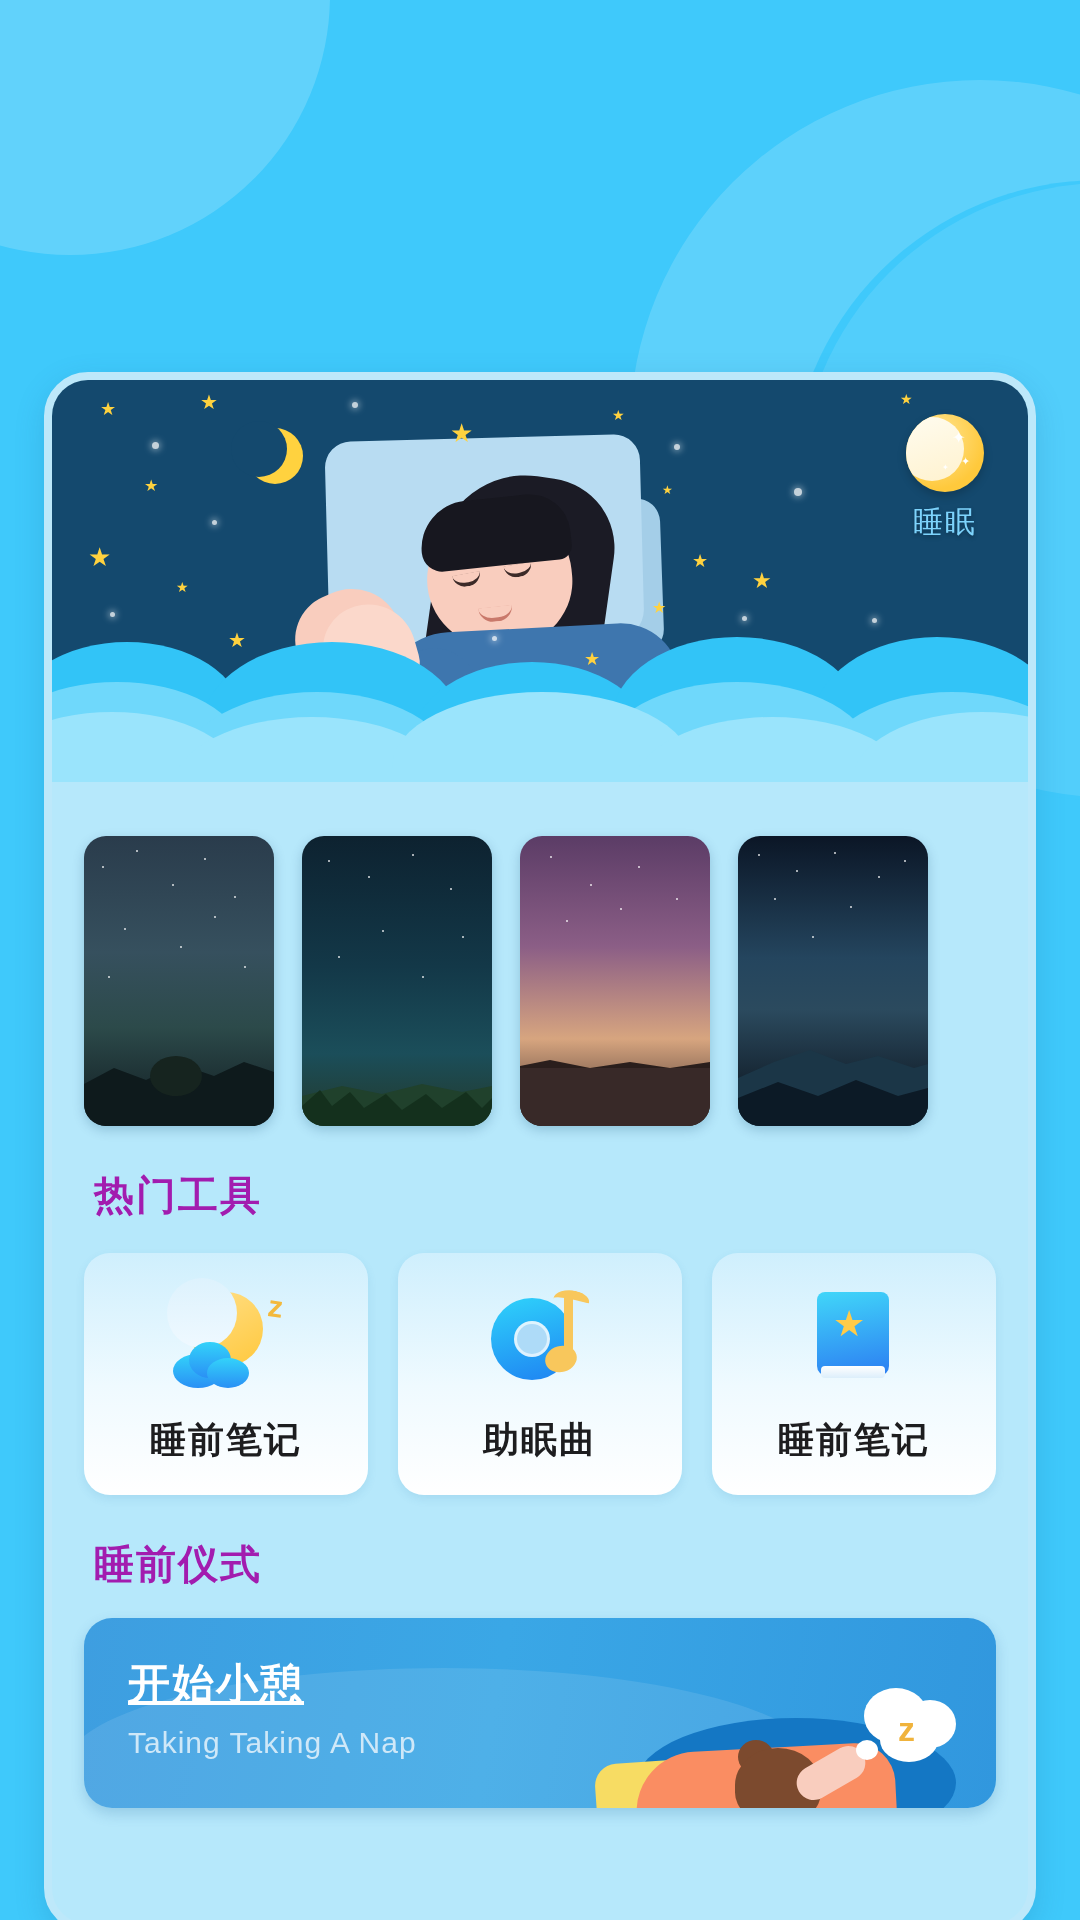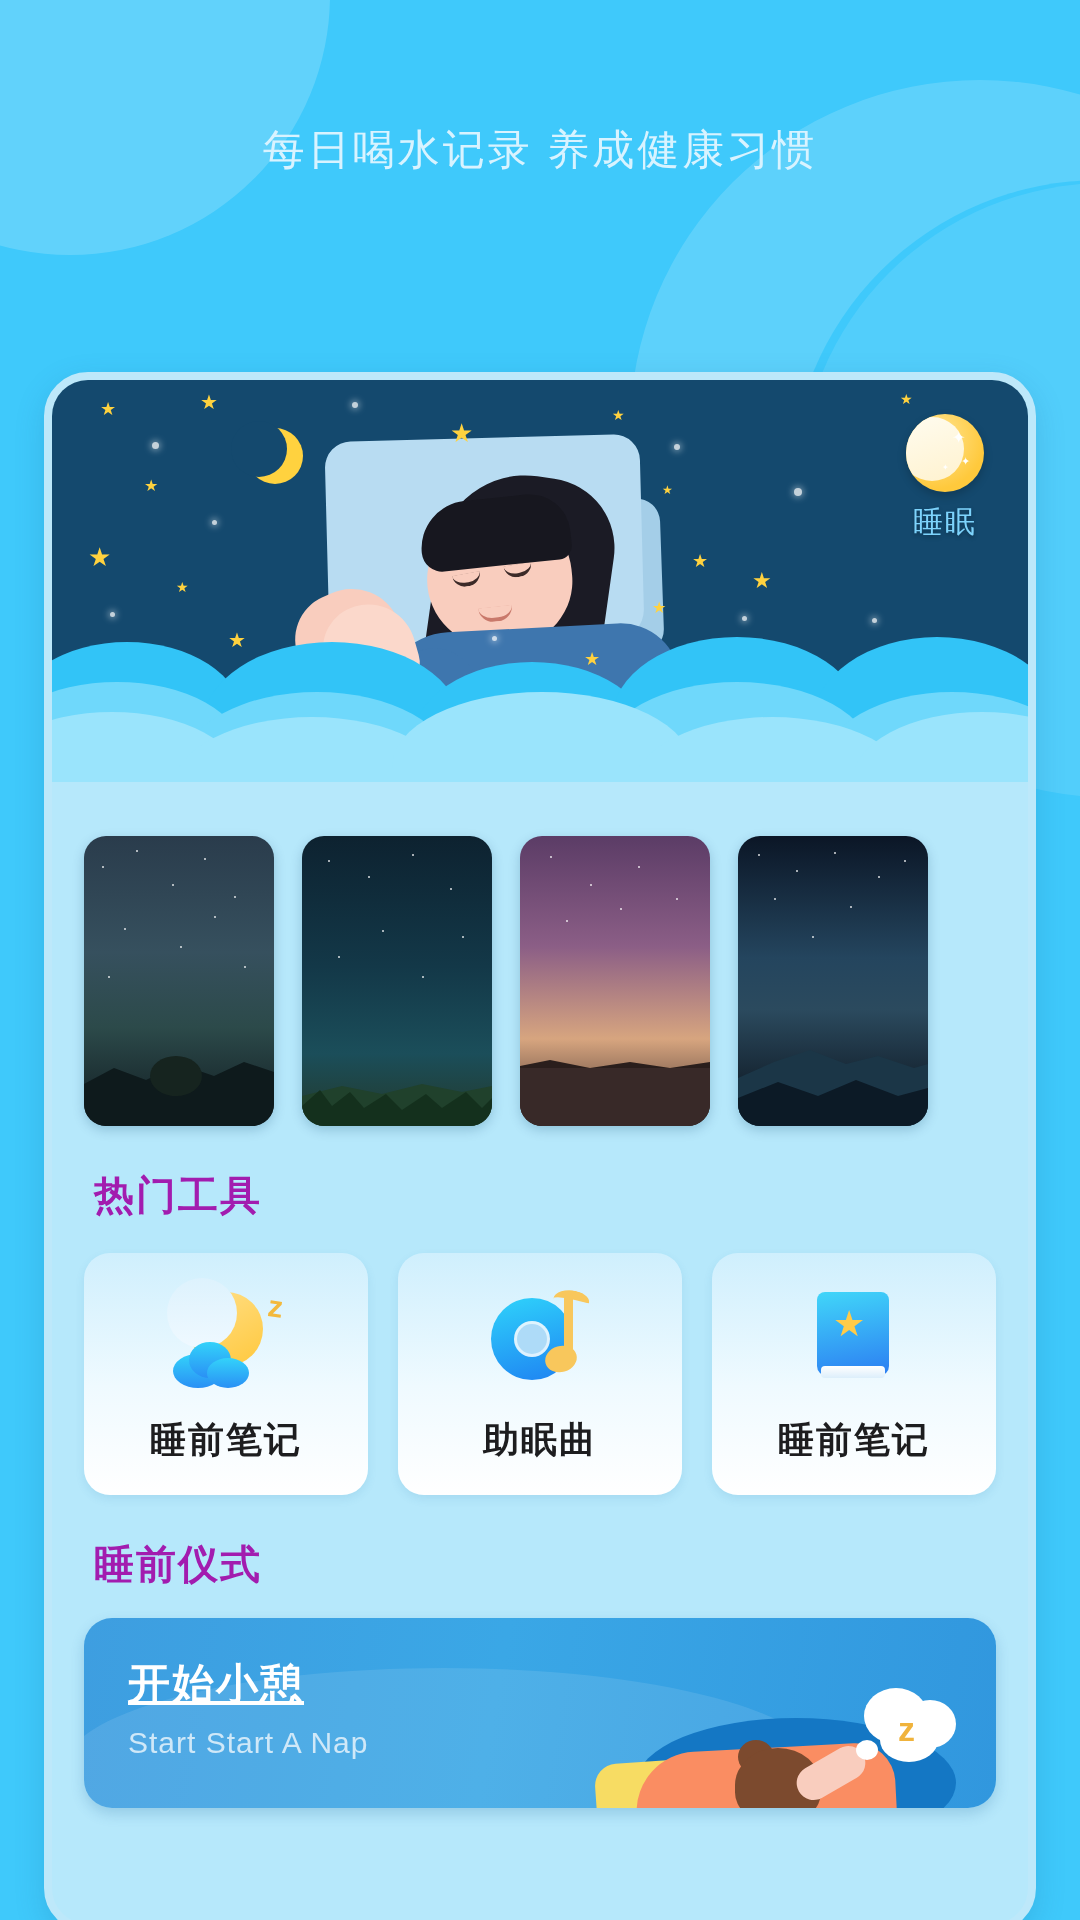--- a/index.html
+++ b/index.html
@@ -245,21 +245,20 @@
 </style>
 </head>
 <body>
 
 <div class="bg-circle-tl"></div>
 <div class="bg-arc-tr"></div>
 <div class="bg-arc-tr2"></div>
 <div class="bg-arc-tr3"></div>
 
 <div class="header">
-  <div class="app-subtitle">每日喝水记录 养成健康习惯</div>
 </div>
 
 <div class="panel">
 
   <div class="hero">
     <div class="crescent"></div>
 
     <div class="pillow-shadow"></div>
     <div class="pillow"></div>
     <div class="hair-back"></div>
@@ -445,21 +444,21 @@
       <div class="tool-label">睡前笔记</div>
     </div>
   </div>
 
   <div class="sec-title">睡前仪式</div>
 
   <div class="nap-card">
     <div class="nap-wave"></div>
     <div class="nap-text">
       <div class="nap-title">开始小憩</div>
-      <div class="nap-sub">Start Start A Nap</div>
+      <div class="nap-sub">Taking Taking A Nap</div>
     </div>
     <div class="nap-illu">
       <div class="nap-bed"></div>
       <div class="nap-pillow"></div>
       <div class="nap-blanket"></div>
       <div class="nap-bun"></div>
       <div class="nap-head"></div>
       <div class="nap-arm"></div>
       <div class="think">
         <i style="left:14px;top:6px;width:64px;height:56px;"></i>

